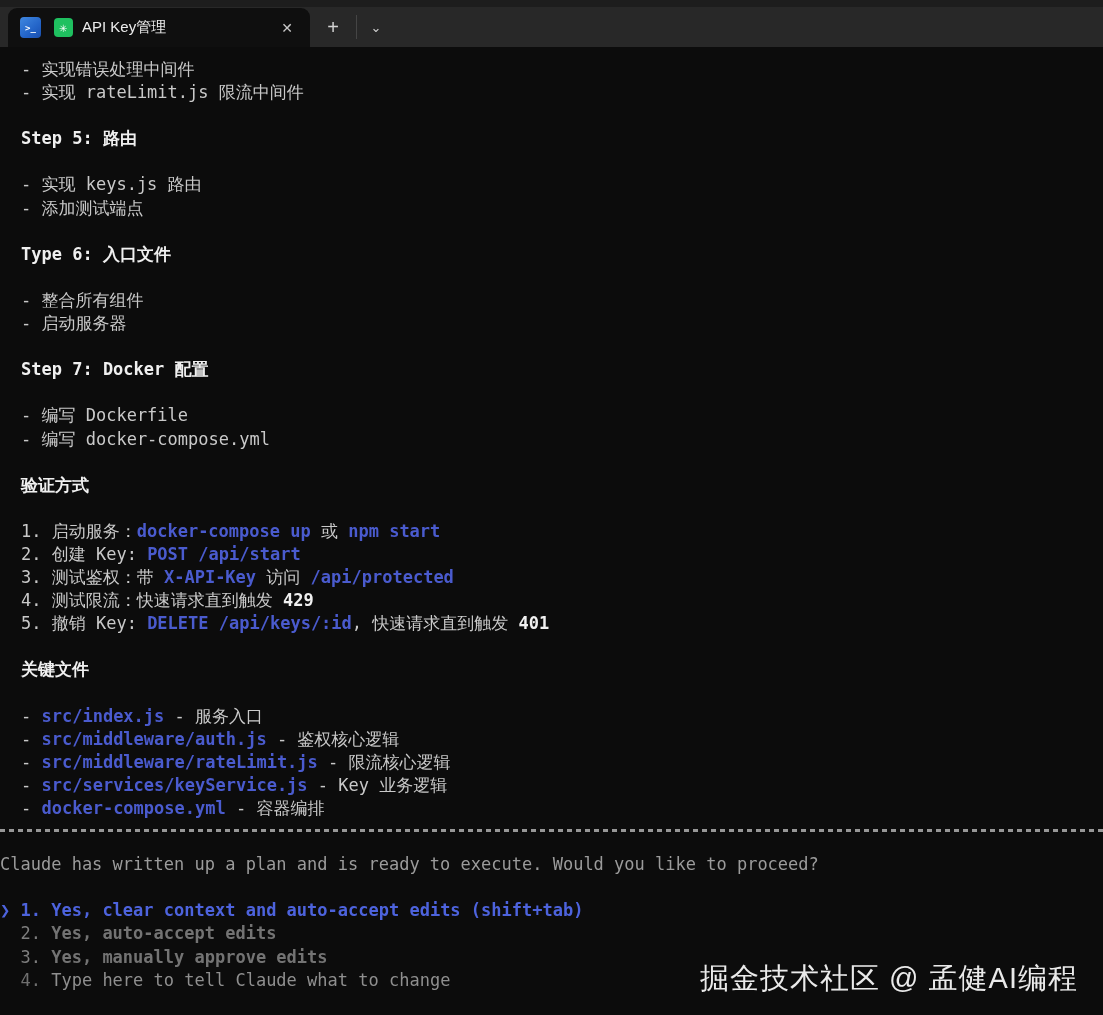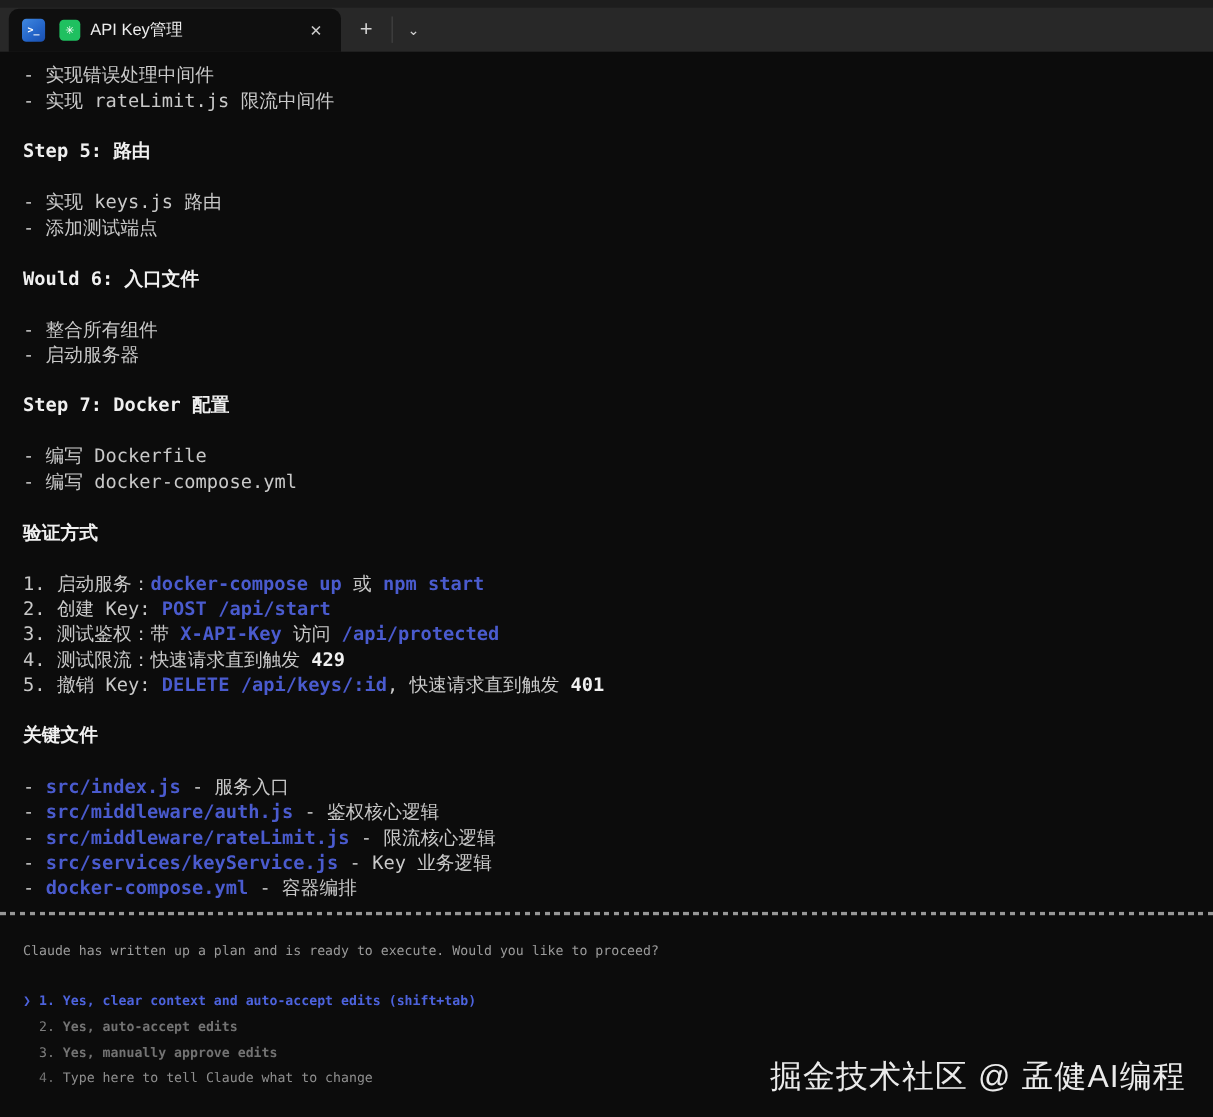--- a/index.html
+++ b/index.html
@@ -29,21 +29,21 @@
   
   .term { padding:11px 0 0 21px; font-size:17px; line-height:23.1px; color:#c9c9c9; }
   .tl { white-space:pre; height:23.1px; }
   .seg-normal { color:#c9c9c9; }
   .seg-bold   { color:#f0f0f0; font-weight:bold;text-align:center; }
   .seg-blue   { color:#4a5bce; font-weight:bold; }
 
   .separator { height:3px; margin-top:9px; width:1103px;
                background:repeating-linear-gradient(90deg,#979797 0 5px,transparent 5px 9px); }
 
-  .bottom { padding-left:21px; font-size:12px; }
+  .bottom { font-size:17px; }
   .prompt-line { margin-top:21px; color:#9b9b9b; white-space:pre; line-height:23px; }
   .menu { margin-top:23px; }
   .menu-row { white-space:pre; line-height:23.3px; height:23.3px; }
   .menu-row .pointer { color:#4d63dd; font-weight:bold; }
   .menu-row.selected .num, .menu-row.selected .opt-text { color:#4d63dd; font-weight:bold; }
   .menu-row .num { color:#7e7e7e; }
   .menu-row.normal .opt-text { color:#737373; font-weight:bold;margin-top:11px; }
   .menu-row.dim .num { color:#6f6f6f; }
   .menu-row.dim .opt-text { color:#8f8f8f; }
 
@@ -68,21 +68,21 @@
 
 <div class="term" id="term-lines">
     <div class="tl"><span class="seg-normal">- 实现错误处理中间件</span></div>
     <div class="tl"><span class="seg-normal">- 实现 rateLimit.js 限流中间件</span></div>
     <div class="tl"><span class="seg-normal"> </span></div>
     <div class="tl"><span class="seg-bold">Step 5: 路由</span></div>
     <div class="tl"><span class="seg-normal"> </span></div>
     <div class="tl"><span class="seg-normal">- 实现 keys.js 路由</span></div>
     <div class="tl"><span class="seg-normal">- 添加测试端点</span></div>
     <div class="tl"><span class="seg-normal"> </span></div>
-    <div class="tl"><span class="seg-bold">Would 6: 入口文件</span></div>
+    <div class="tl"><span class="seg-bold">Type 6: 入口文件</span></div>
     <div class="tl"><span class="seg-normal"> </span></div>
     <div class="tl"><span class="seg-normal">- 整合所有组件</span></div>
     <div class="tl"><span class="seg-normal">- 启动服务器</span></div>
     <div class="tl"><span class="seg-normal"> </span></div>
     <div class="tl"><span class="seg-bold">Step 7: Docker 配置</span></div>
     <div class="tl"><span class="seg-normal"> </span></div>
     <div class="tl"><span class="seg-normal">- 编写 Dockerfile</span></div>
     <div class="tl"><span class="seg-normal">- 编写 docker-compose.yml</span></div>
     <div class="tl"><span class="seg-normal"> </span></div>
     <div class="tl"><span class="seg-bold">验证方式</span></div>

